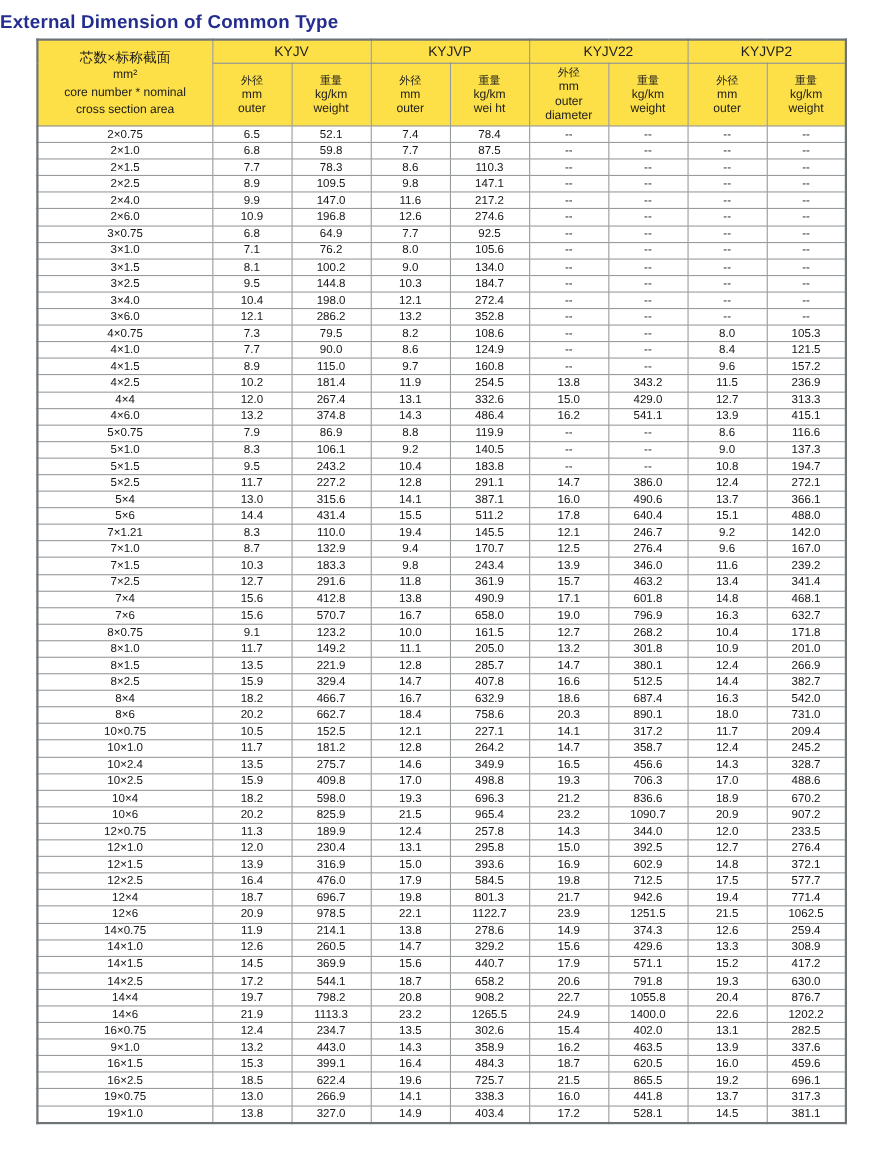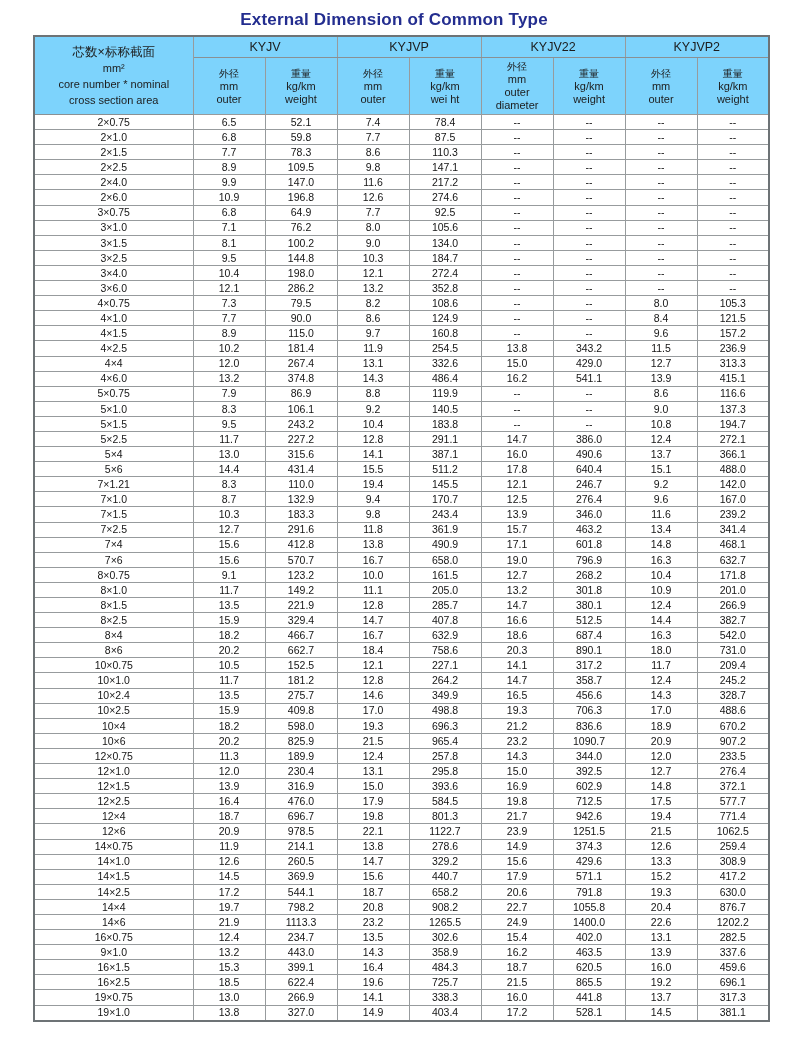--- a/index.html
+++ b/index.html
@@ -13,21 +13,21 @@
   }
   .page {
     width: 800px;
     height: 1048px;
     overflow: hidden;
     position: relative;
   }
   .title-en {
     margin-top: 10px;
     padding-right: 12px;
-    text-align: center;
+    text-align: left;
     color: #232d8f;
     font-size: 17px;
     font-weight: bold;
     letter-spacing: 0.2px;
   }
   .heading-zh {
     margin: 7px 0 0 30px;
     color: #232d8f;
     font-size: 14.5px;
     font-weight: bold;
@@ -39,21 +39,21 @@
     table-layout: fixed;
     border: 2px solid #6d7376;
   }
   .dim-table th, .dim-table td {
     border: 1px solid #979b9d;
     padding: 0;
     text-align: center;
     vertical-align: middle;
   }
   .dim-table thead th {
-    background: #7dd3fc;
+    background: #fde047;
     font-weight: normal;
     color: #1c1c1c;
   }
   .group-row th {
     height: 20px;
     font-size: 12.5px;
     border-bottom: 1px solid #8a9093;
   }
   .sub-row th {
     height: 56px;

